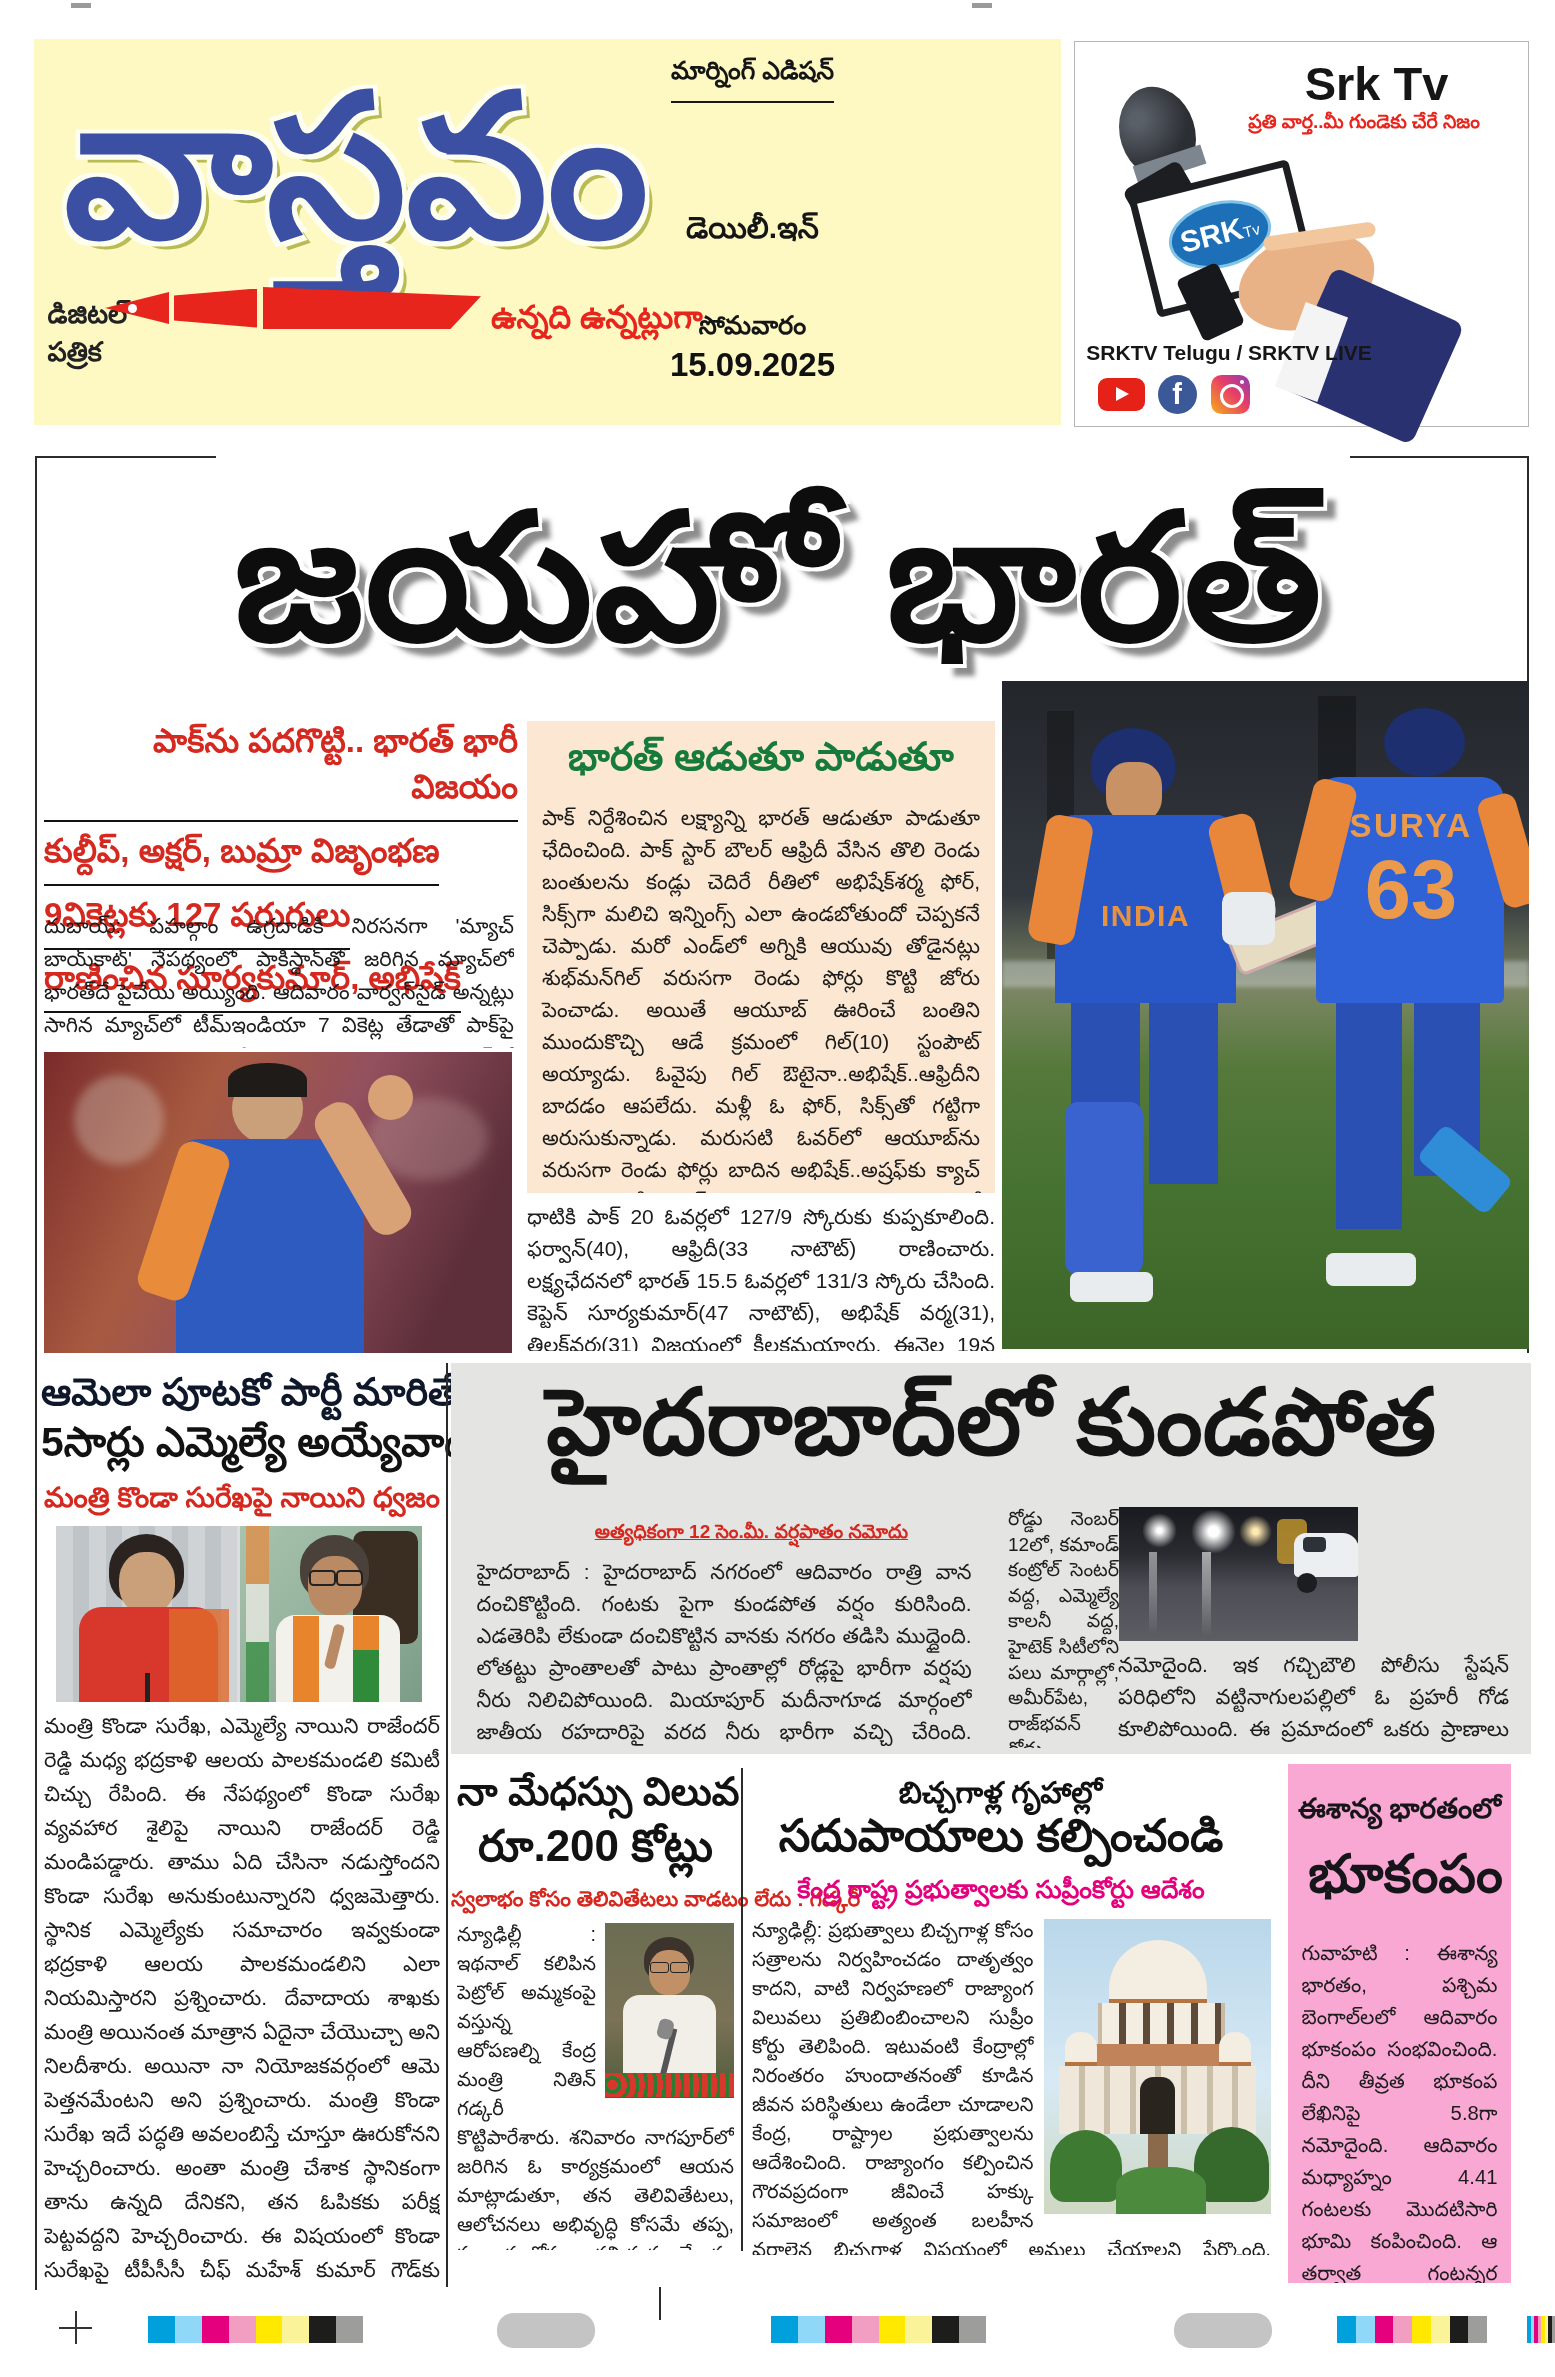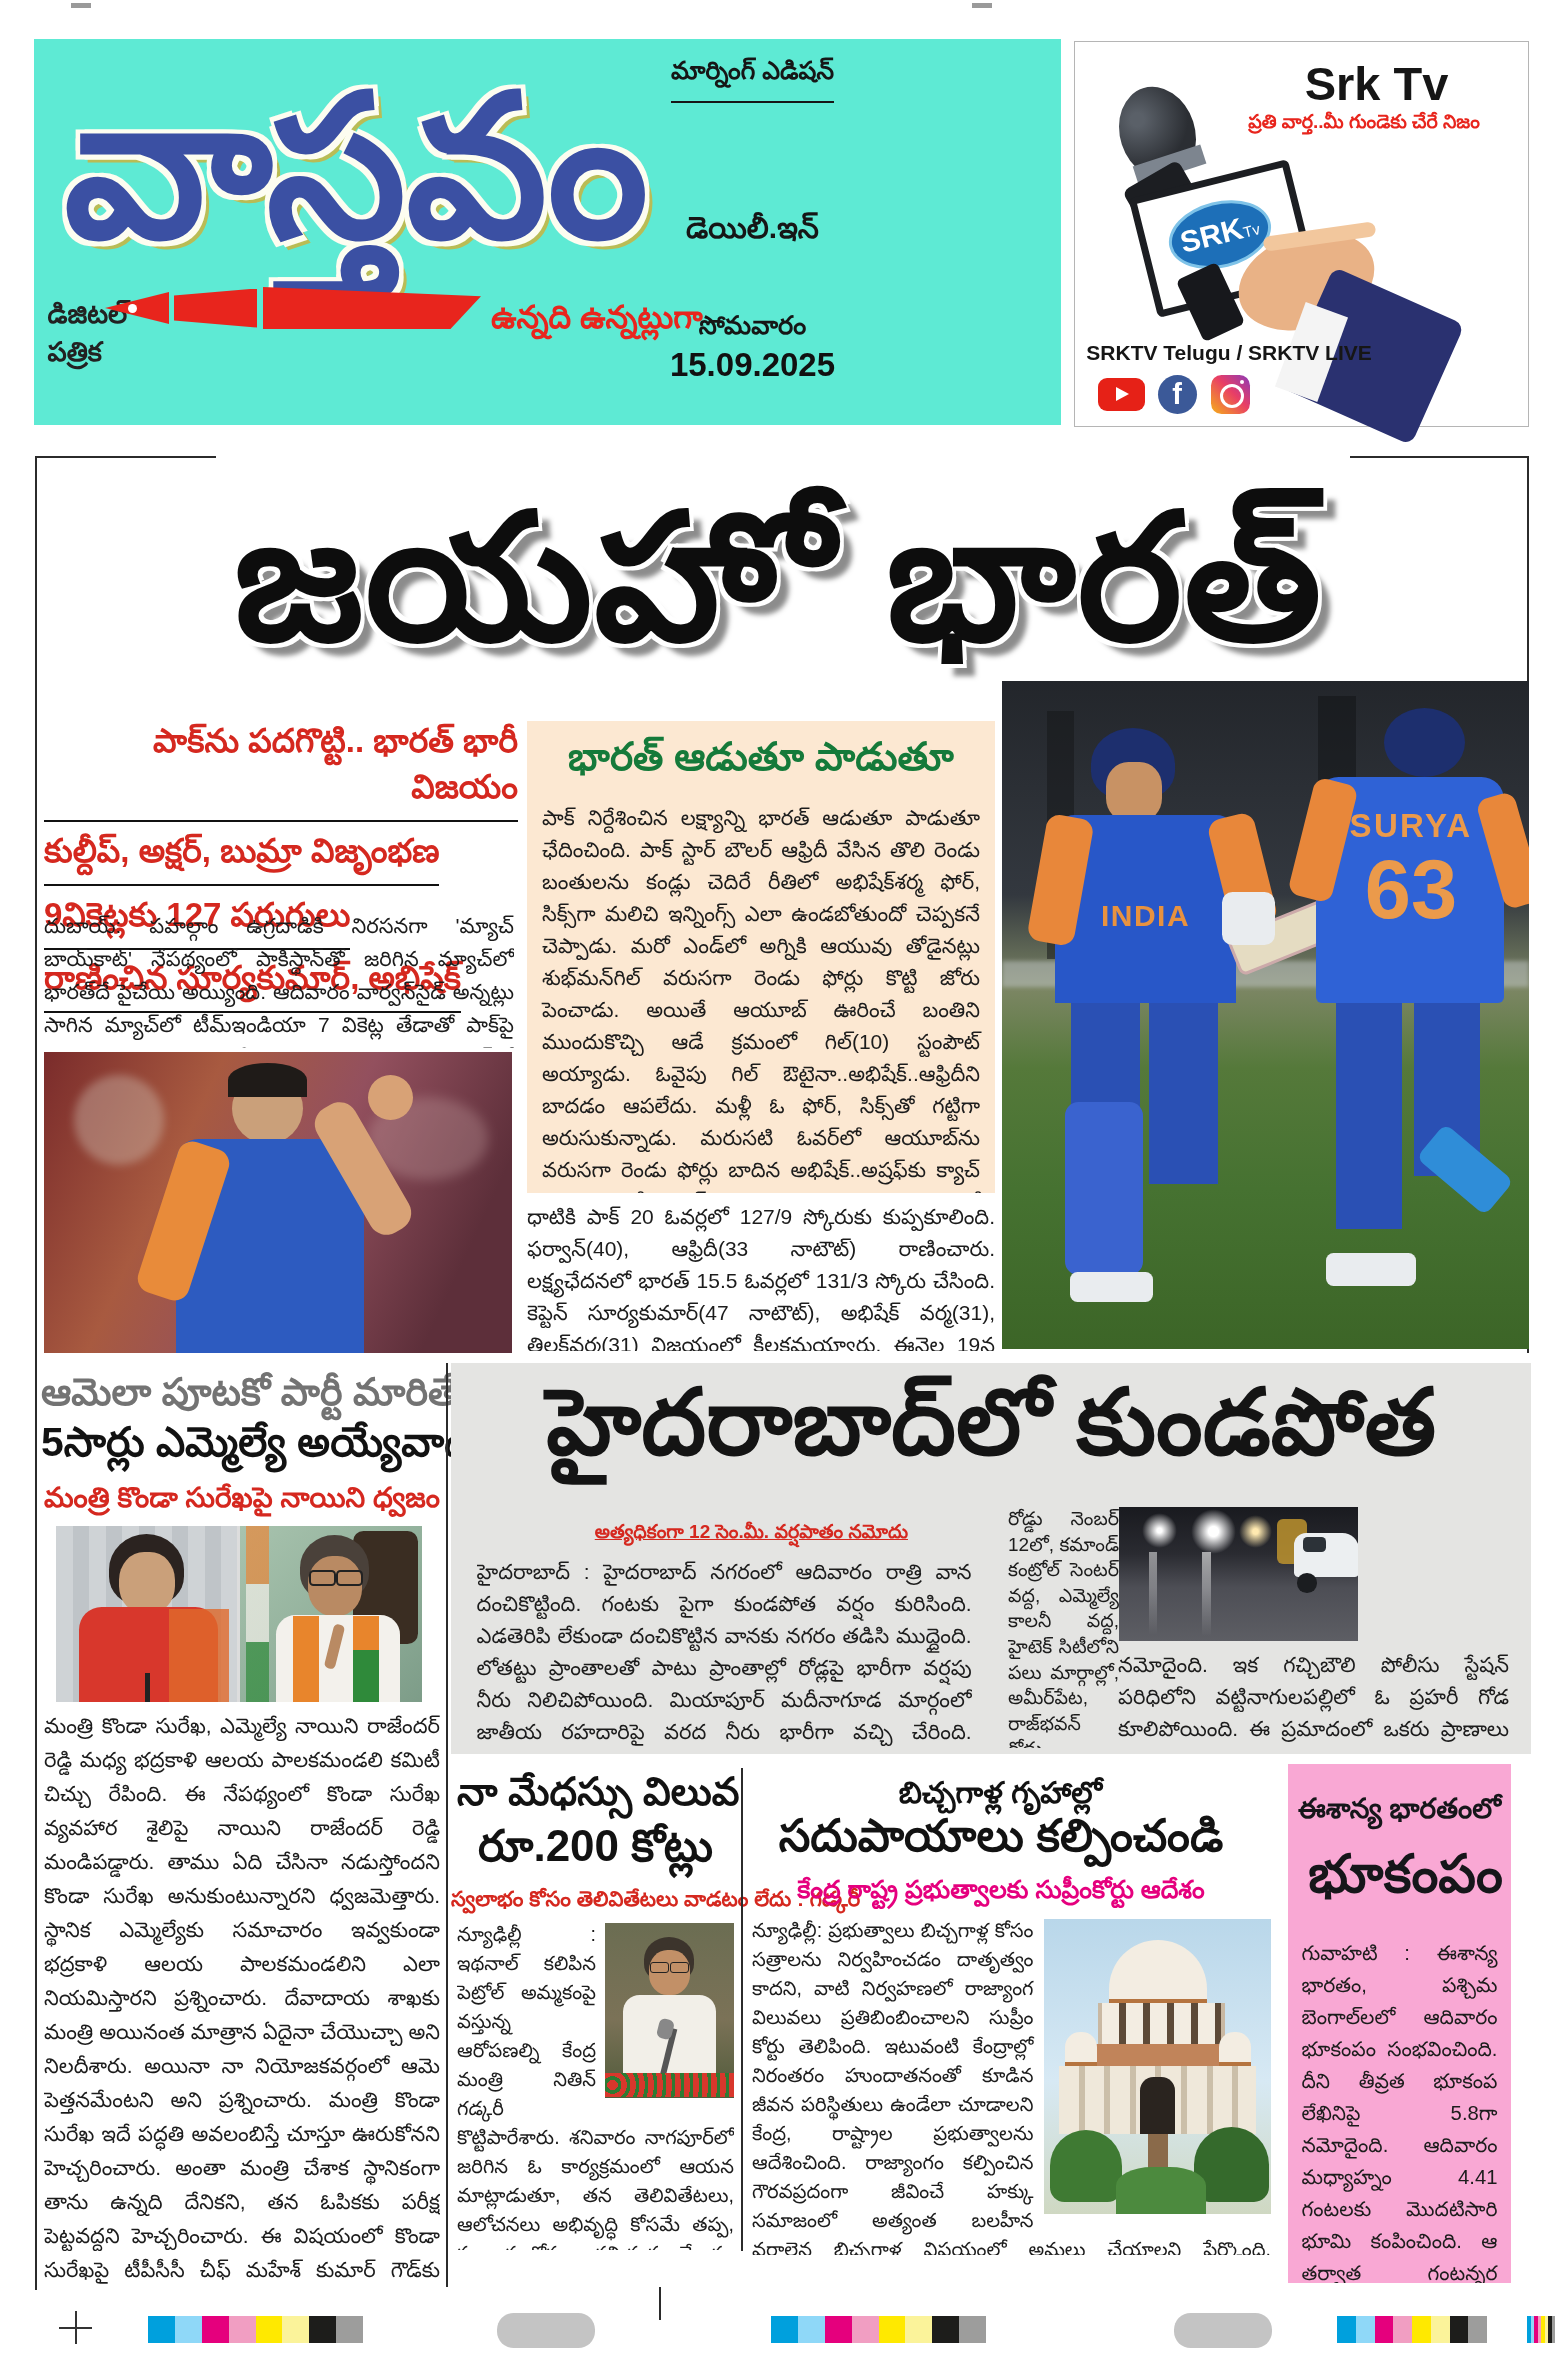--- a/index.html
+++ b/index.html
@@ -22,21 +22,21 @@
   .flex-col{display:flex;flex-direction:column;align-items:flex-start;}
 </style>
 </head>
 <body>
 
 <div id="page">
 
   <div class="abs" style="left:71px;top:3px;width:19.6px;height:4.5px;background:#9a9a9a;"></div>
   <div class="abs" style="left:972px;top:3px;width:19.6px;height:4.5px;background:#9a9a9a;"></div>
 
-  <div class="abs" style="left:34px;top:39px;width:1027px;height:386px;background:#5eead4;">
+  <div class="abs" style="left:34px;top:39px;width:1027px;height:386px;background:#fef9c3;">
     <div class="abs" style="left:30px;top:-15px;width:662px;font-size:199px;line-height:286px;font-weight:bold;color:#3b50a3;
                 text-shadow:-4.5px -4.5px 0 #fdfdf0,4.5px -4.5px 0 #fdfdf0,-4.5px 4.5px 0 #fdfdf0,4.5px 4.5px 0 #fdfdf0,7.5px 7.5px 0 #b9bc55;white-space:nowrap;">వాస్తవం</div>
     <div class="abs" style="left:13.5px;top:256px;font-size:27px;font-weight:bold;color:#222;line-height:38px;">
       <div>డిజిటల్</div>
       <div>పత్రిక</div>
     </div>
 
     <div class="abs" style="left:71px;top:248px;width:376px;height:45px;">
       <div class="abs" style="left:0;top:4.5px;width:0;height:0;border-top:16.6px solid transparent;border-bottom:16.6px solid transparent;border-right:64px solid #e8251d;"></div>
       <div class="abs" style="left:22.6px;top:16.6px;width:9px;height:9px;background:#fff;border-radius:50%;"></div>
@@ -147,21 +147,21 @@
       <div class="abs" style="left:488px;top:113px;width:39px;height:113px;background:#e8873a;border-radius:12px;transform:rotate(-16deg);"></div>
       <div class="abs ctr" style="left:324px;top:126px;width:170px;font-size:33px;font-weight:800;color:#eb9a4b;letter-spacing:2.3px;">SURYA</div>
       <div class="abs ctr" style="left:324px;top:164px;width:170px;font-size:83px;line-height:90px;font-weight:800;color:#eb9a4b;">63</div>
       <div class="abs" style="left:334px;top:322px;width:66px;height:226px;background:#2a50b4;"></div>
       <div class="abs" style="left:412px;top:322px;width:66px;height:173px;background:#2a50b4;"></div>
       <div class="abs" style="left:418px;top:466px;width:90px;height:45px;background:#2f8dd8;border-radius:9px;transform:rotate(40deg);"></div>
       <div class="abs" style="left:324px;top:572px;width:90px;height:33px;background:#e9ecef;border-radius:7.5px;"></div>
     </div>
   </div>
 
-  <div class="abs ctr" style="left:41px;top:1371px;width:399px;font-size:38px;font-weight:800;color:#737373;white-space:nowrap;">ఆమెలా పూటకో పార్టీ మారితే</div>
+  <div class="abs ctr" style="left:41px;top:1371px;width:399px;font-size:38px;font-weight:800;color:#0f172a;white-space:nowrap;">ఆమెలా పూటకో పార్టీ మారితే</div>
   <div class="abs ctr" style="left:41px;top:1419px;width:399px;font-size:41px;font-weight:800;color:#121212;white-space:nowrap;">5సార్లు ఎమ్మెల్యే అయ్యేవాడిని..</div>
   <div class="abs ctr red-sub" style="left:41px;top:1482px;width:399px;font-size:28px;white-space:nowrap;">మంత్రి కొండా సురేఖపై నాయిని ధ్వజం</div>
   <div class="abs photo" style="left:56px;top:1526px;width:366px;height:176px;background:#ddd;">
 
     <div class="abs" style="left:0;top:0;width:181px;height:176px;background:repeating-linear-gradient(90deg,#cfd3d6 0 16.6px,#bfc4c8 16.6px 33px);">
       <div class="abs" style="left:53px;top:7.5px;width:75px;height:71px;background:#2b2320;border-radius:50% 50% 40% 40%;"></div>
       <div class="abs" style="left:63px;top:25.6px;width:56px;height:62px;background:#caa07a;border-radius:45%;"></div>
       <div class="abs" style="left:22.6px;top:81px;width:139px;height:95px;background:#d8372c;border-radius:22.6px 22.6px 0 0;"></div>
       <div class="abs" style="left:113px;top:83px;width:60px;height:93px;background:#e06a2c;opacity:.8;"></div>
       <div class="abs" style="left:89px;top:147px;width:4.5px;height:29px;background:#222;"></div>

